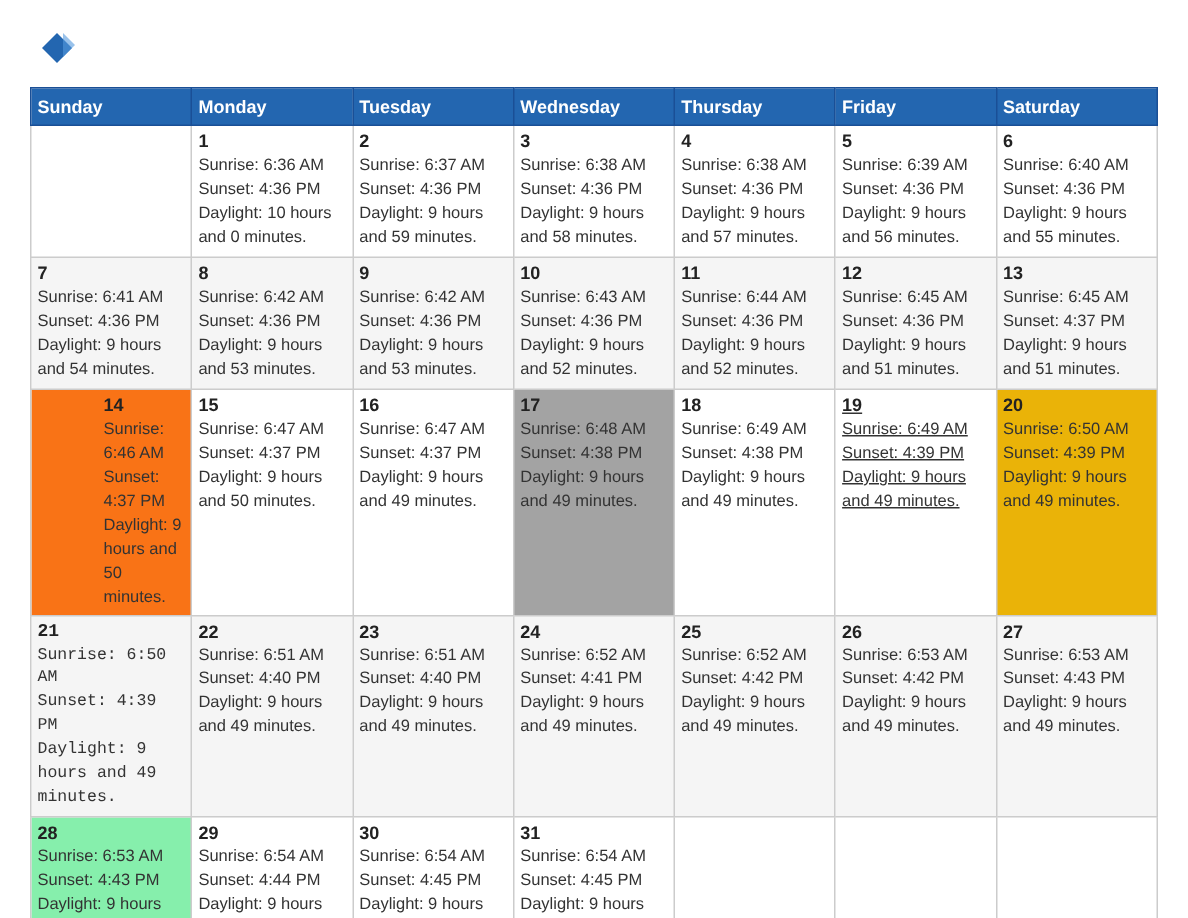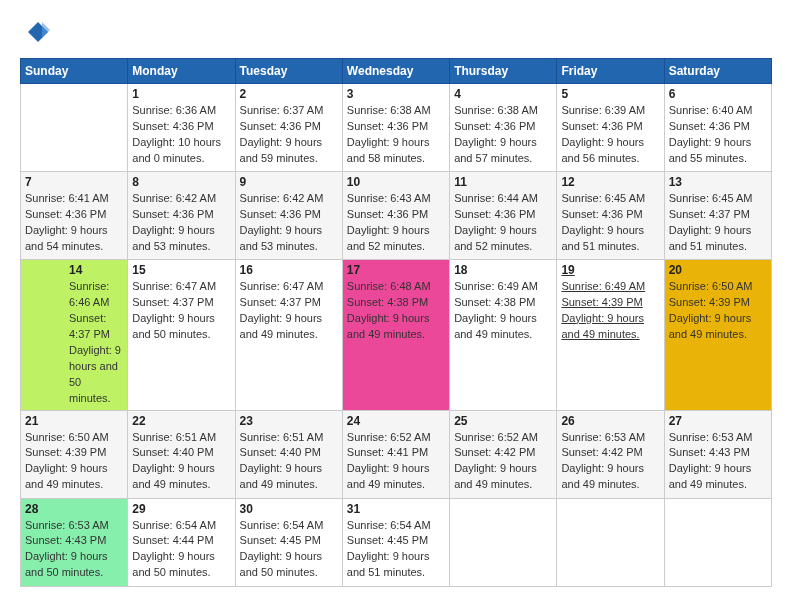--- a/index.html
+++ b/index.html
@@ -246,21 +246,21 @@
           <td style="background: rgb(245, 245, 245);">
             <span class="day-num">13</span>
             <div class="day-info">
               <div>Sunrise: 6:45 AM</div>
               <div>Sunset: 4:37 PM</div>
               <div>Daylight: 9 hours and 51 minutes.</div>
             </div>
           </td>
         </tr>
         <tr>
-          <td style="background: #bef264; padding-left: 48px;">
+          <td style="background: #f97316; padding-left: 48px;">
             <span class="day-num">14</span>
             <div class="day-info">
               <div>Sunrise: 6:46 AM</div>
               <div>Sunset: 4:37 PM</div>
               <div>Daylight: 9 hours and 50 minutes.</div>
             </div>
           </td>
           <td style="background: rgb(255, 255, 255);">
             <span class="day-num">15</span>
             <div class="day-info">
@@ -270,21 +270,21 @@
             </div>
           </td>
           <td style="background: rgb(255, 255, 255);">
             <span class="day-num">16</span>
             <div class="day-info">
               <div>Sunrise: 6:47 AM</div>
               <div>Sunset: 4:37 PM</div>
               <div>Daylight: 9 hours and 49 minutes.</div>
             </div>
           </td>
-          <td style="background: #ec4899;">
+          <td style="background: #a3a3a3;">
             <span class="day-num">17</span>
             <div class="day-info">
               <div>Sunrise: 6:48 AM</div>
               <div>Sunset: 4:38 PM</div>
               <div>Daylight: 9 hours and 49 minutes.</div>
             </div>
           </td>
           <td style="background: rgb(255, 255, 255);">
             <span class="day-num">18</span>
             <div class="day-info">
@@ -304,21 +304,21 @@
           <td style="background: #eab308;">
             <span class="day-num">20</span>
             <div class="day-info">
               <div>Sunrise: 6:50 AM</div>
               <div>Sunset: 4:39 PM</div>
               <div>Daylight: 9 hours and 49 minutes.</div>
             </div>
           </td>
         </tr>
         <tr>
-          <td style="background: rgb(245, 245, 245);">
+          <td style="background: rgb(245, 245, 245); font-family: Liberation Mono, monospace;">
             <span class="day-num">21</span>
             <div class="day-info">
               <div>Sunrise: 6:50 AM</div>
               <div>Sunset: 4:39 PM</div>
               <div>Daylight: 9 hours and 49 minutes.</div>
             </div>
           </td>
           <td style="background: rgb(245, 245, 245);">
             <span class="day-num">22</span>
             <div class="day-info">

